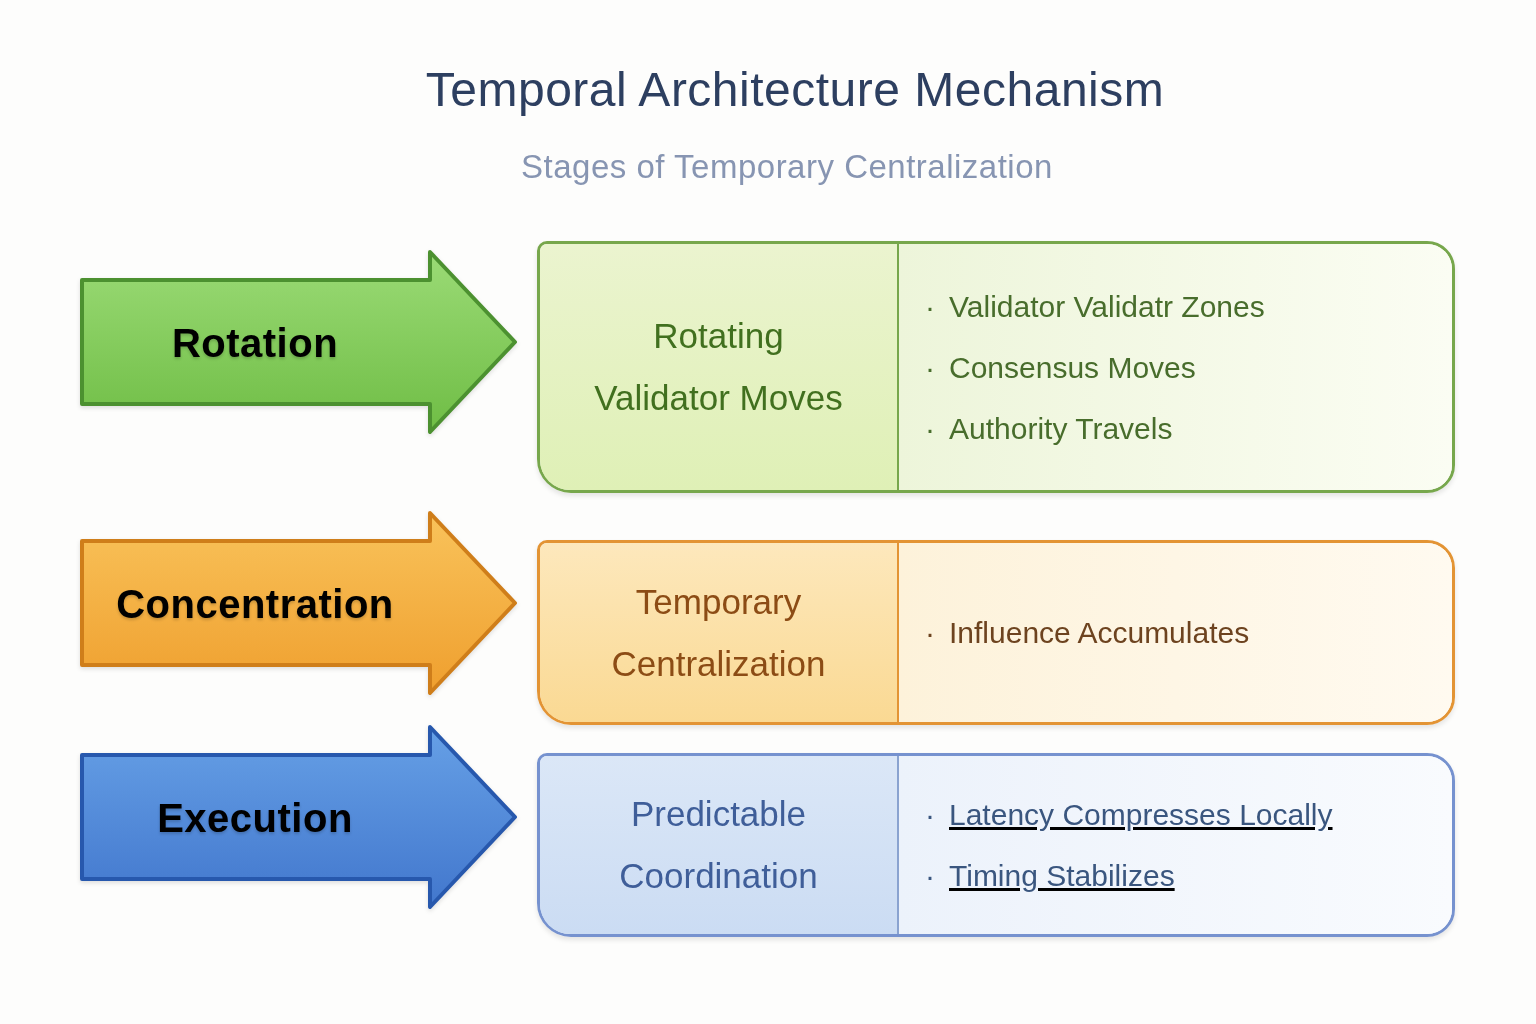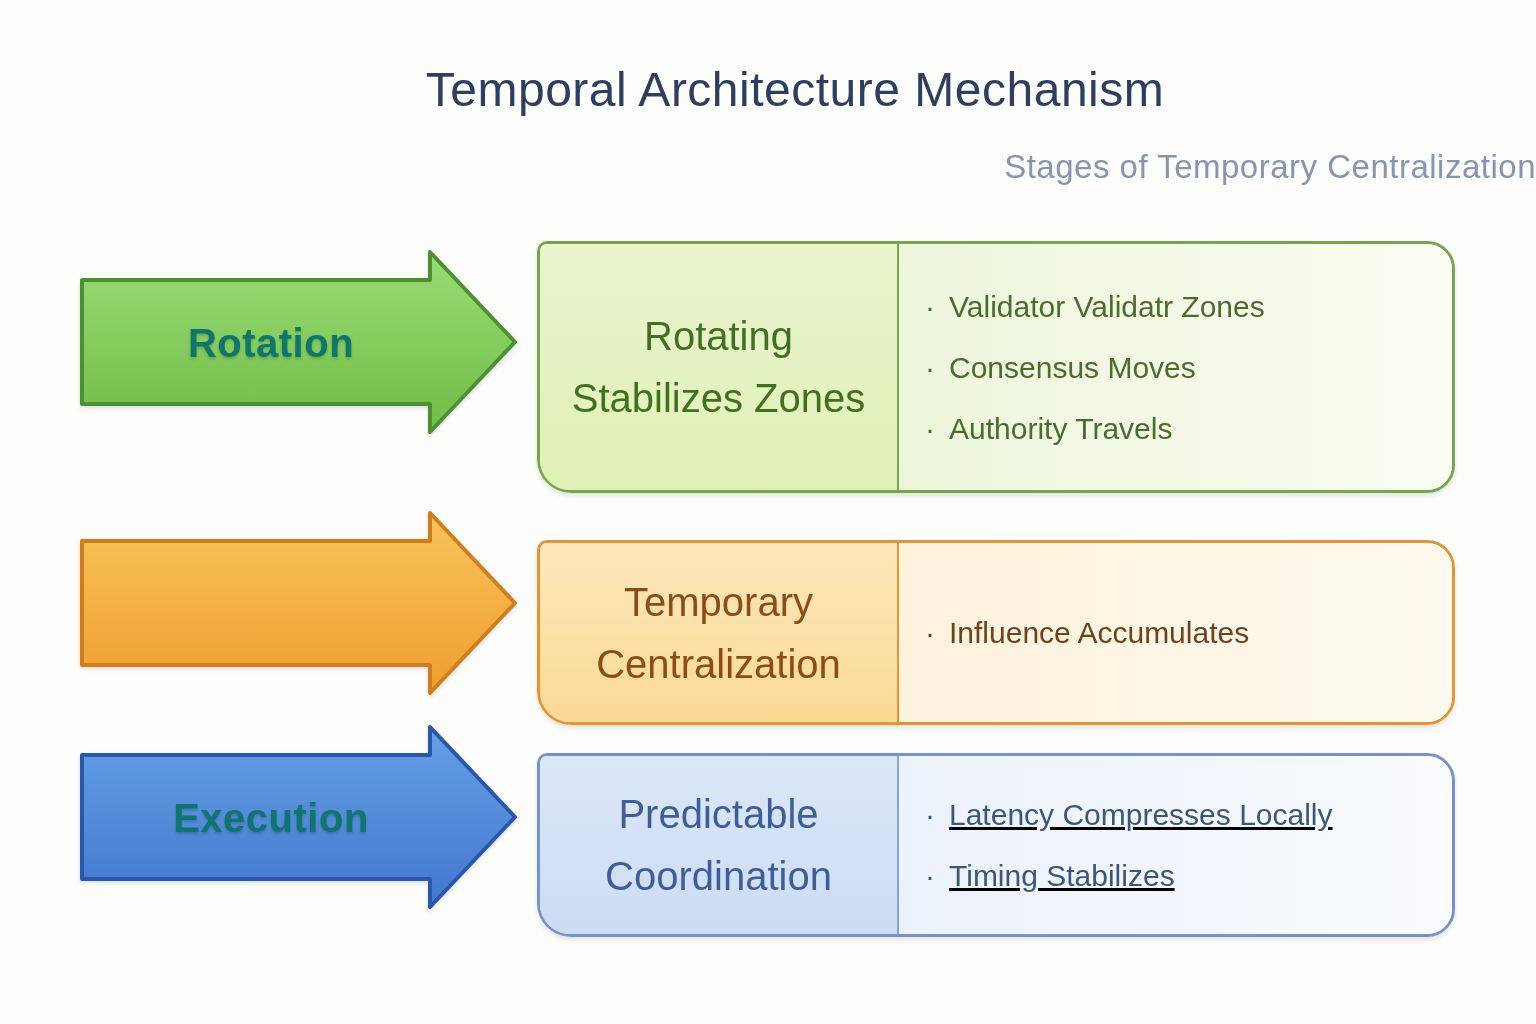--- a/index.html
+++ b/index.html
@@ -9,56 +9,55 @@
     font-family:"Liberation Sans", sans-serif;
   }
   
   .title{
     position:absolute;top:62px;left:54px;right:0;
     text-align:center;font-size:48px;font-weight:500;
     color:#2d3f60;letter-spacing:0.5px;margin:0;
   }
   .subtitle{
     position:absolute;top:148px;left:38px;right:0;
-    text-align:right;font-size:33px;font-weight:400;
+    text-align:center;font-size:33px;font-weight:400;
     color:#8795b2;letter-spacing:0.5px;margin:0;
   }
   
   .arrow-svg{position:absolute;left:80px;width:437px;height:184px;
     filter:drop-shadow(0 2px 2px rgba(0,0,0,0.12));}
   .arrow-svg.row1{top:250px;}
   .arrow-svg.row2{top:511px;}
   .arrow-svg.row3{top:725px;}
   .arrow-label{
     position:absolute;left:80px;width:350px;text-align:center;
     transform:translateY(-50%);
-    color:#0f766e;font-size:40px;font-weight:700;letter-spacing:0.5px;
+    color:#000000;font-size:40px;font-weight:700;letter-spacing:0.5px;
     text-shadow:0 2px 3px rgba(0,0,0,0.18);
-    padding-left:16px;
   }
   .arrow-label.row1{top:343px;}
   .arrow-label.row2{top:604px;}
   .arrow-label.row3{top:818px;}
   
   .card{
     position:absolute;left:537px;width:918px;
     display:flex;box-sizing:border-box;
     border-radius:10px 28px 28px 34px;
     box-shadow:0 3px 5px rgba(0,0,0,0.10);
     border:3px solid transparent;
   }
   .card.row1{top:241px;height:252px;}
   .card.row2{top:516px;height:185px;}
   .card.row3{top:729px;height:184px;margin-top:24px;}
   .card-left{
     width:357px;flex:0 0 357px;display:flex;flex-direction:column;
     justify-content:center;align-items:center;text-align:center;
     border-radius:7px 0 0 30px;
   }
-  .card-title{font-size:40px;line-height:62px;font-weight:400;}
+  .card-title{font-size:35px;line-height:62px;font-weight:400;}
   .card-divider{width:2px;flex:0 0 2px;}
   .card-right{
     flex:1;display:flex;flex-direction:column;justify-content:center;
     padding-left:26px;border-radius:0 25px 25px 0;
   }
   .bullet-list{list-style:none;margin:0;padding:0;}
   .bullet-item{font-size:30px;line-height:61px;font-weight:400;white-space:nowrap;}
   .bullet-dot{display:inline-block;margin-right:14px;}
   
   .card.green{border-color:#77a74c;}
@@ -98,21 +97,21 @@
       </linearGradient>
     </defs>
     <polygon points="2,30 350,30 350,2 435,92 350,182 350,154 2,154" fill="url(#gradGreen)" stroke="#4c9130" stroke-width="4" stroke-linejoin="round"></polygon>
   </svg>
   <div class="arrow-label row1">Rotation</div>
 
   <div class="card green row1">
     <div class="card-left">
       <div class="card-title">
         <span style="display:block">Rotating</span>
-        <span style="display:block">Stabilizes Zones</span>
+        <span style="display:block">Validator Moves</span>
       </div>
     </div>
     <div class="card-divider"></div>
     <div class="card-right">
       <ul class="bullet-list">
         <li class="bullet-item"><span class="bullet-dot">·</span><span>Validator Validatr Zones</span></li>
         <li class="bullet-item"><span class="bullet-dot">·</span><span>Consensus Moves</span></li>
         <li class="bullet-item"><span class="bullet-dot">·</span><span>Authority Travels</span></li>
       </ul>
     </div>
@@ -120,20 +119,21 @@
 
   <svg class="arrow-svg row2" viewBox="0 0 437 184">
     <defs>
       <linearGradient id="gradOrange" x1="0" y1="0" x2="0" y2="1">
         <stop offset="0" stop-color="#f9c35b"></stop>
         <stop offset="1" stop-color="#ef9f2e"></stop>
       </linearGradient>
     </defs>
     <polygon points="2,30 350,30 350,2 435,92 350,182 350,154 2,154" fill="url(#gradOrange)" stroke="#cf7e1a" stroke-width="4" stroke-linejoin="round"></polygon>
   </svg>
+  <div class="arrow-label row2">Concentration</div>
 
   <div class="card orange row2">
     <div class="card-left">
       <div class="card-title">
         <span style="display:block">Temporary</span>
         <span style="display:block">Centralization</span>
       </div>
     </div>
     <div class="card-divider"></div>
     <div class="card-right">

